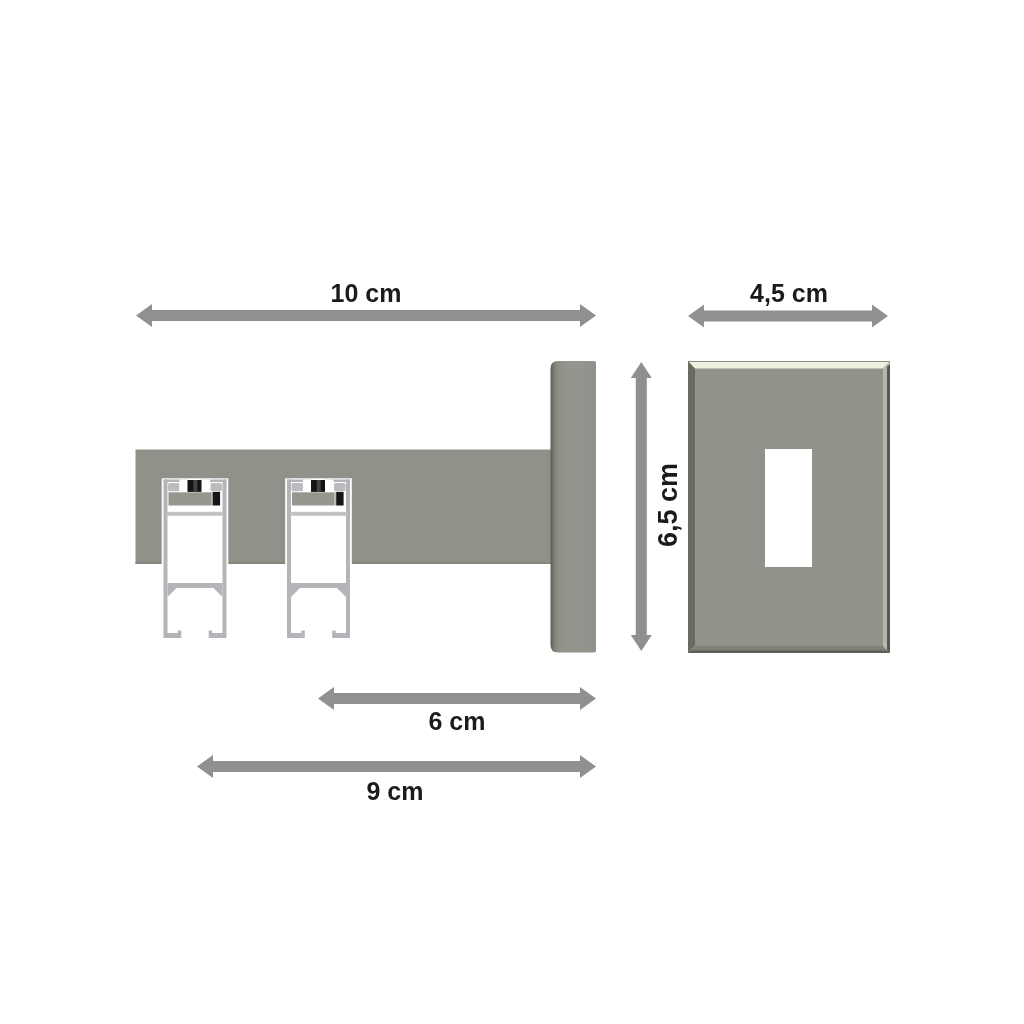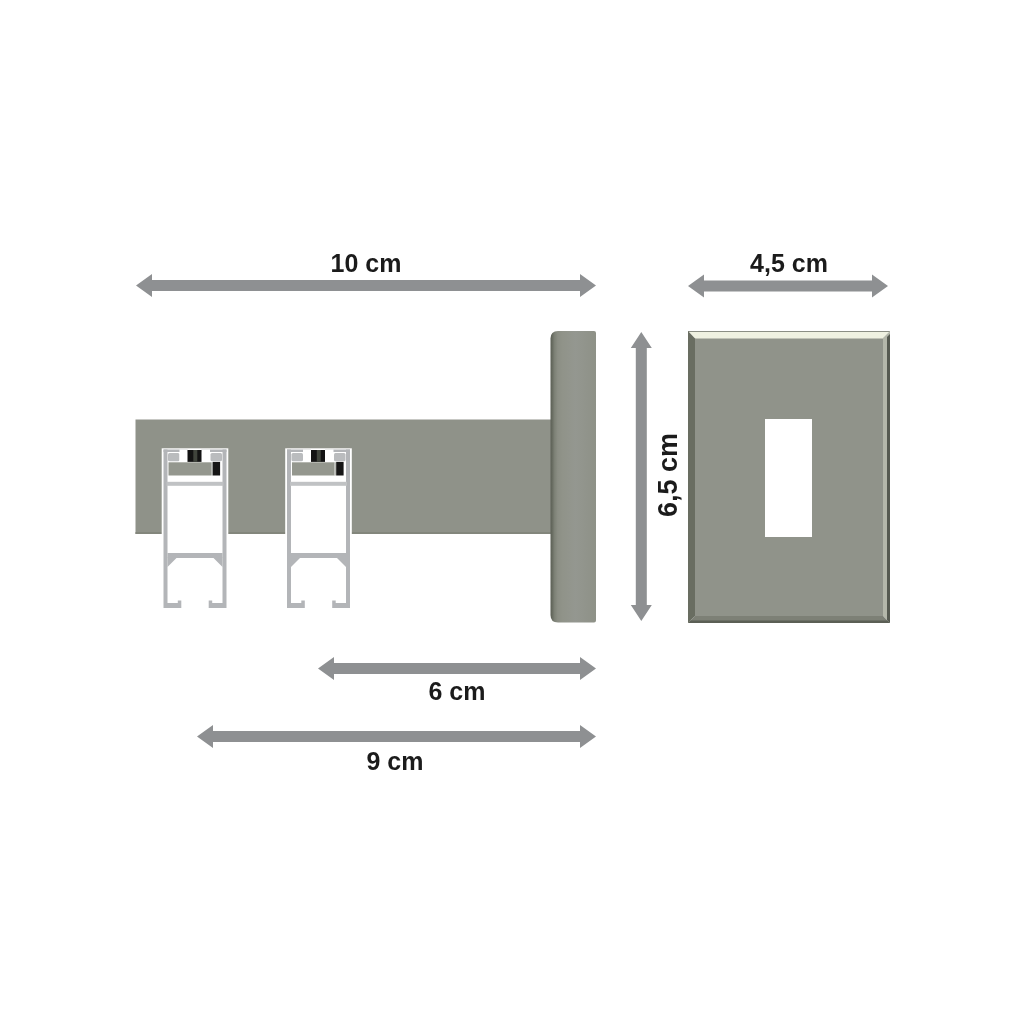--- a/index.html
+++ b/index.html
@@ -1,16 +1,16 @@
 <!DOCTYPE html>
 <html><head>
 <meta charset="utf-8">
 <style>
   html,body { margin:0; padding:0; background:#ffffff; }
-  .wrap { width:1024px; height:781px; position:relative; }
+  .wrap { width:1024px; height:781px; position:relative;margin-top:30px; }
   text { font-family:"Liberation Sans", sans-serif; font-weight:bold; fill:#1b1b1b; }
 </style>
 </head>
 <body>
 <div class="wrap">
 <svg width="1024" height="1024" viewBox="0 0 1024 1024">
 <defs>
   <linearGradient id="sideplate" x1="0" y1="0" x2="1" y2="0">
     <stop offset="0" stop-color="#5b5f55"></stop>
     <stop offset="0.04" stop-color="#686c61"></stop>

